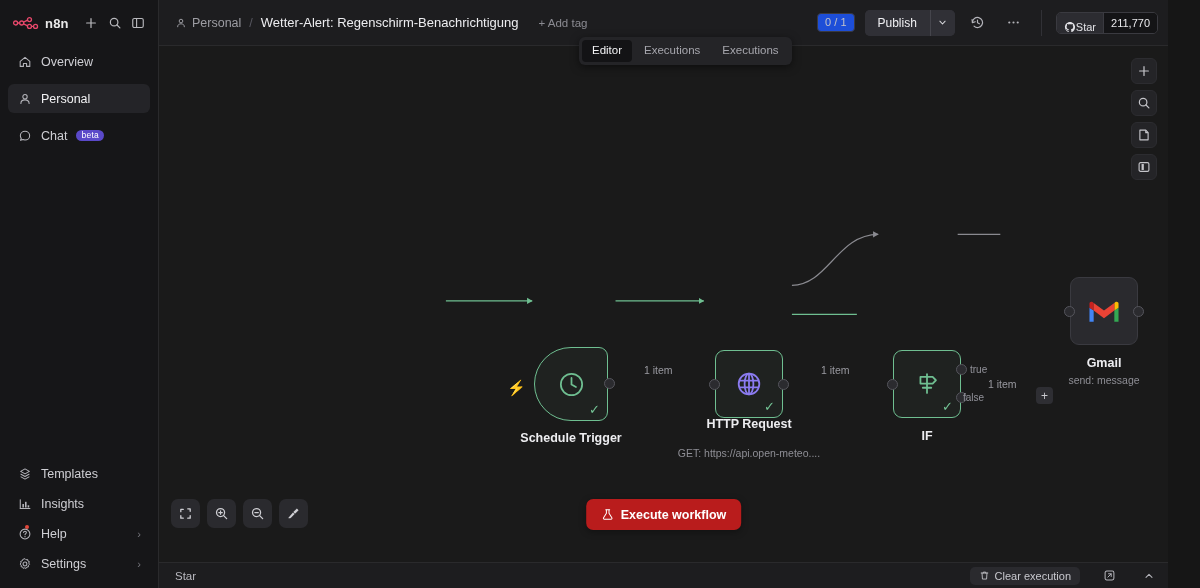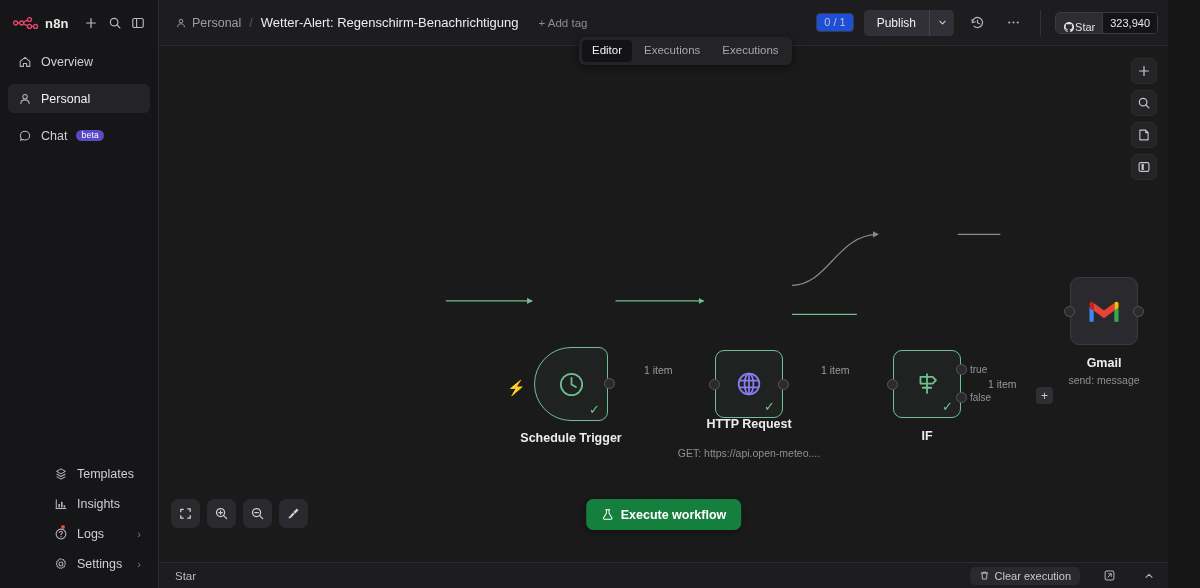--- a/index.html
+++ b/index.html
@@ -38,21 +38,21 @@
     gap: 9px; padding: 0 9px; font-size: 12.5px; color: #cfcfd4; cursor: pointer;
     position: relative;
   }
   .nav-item.active { background: #242428; color: #f1f1f3; }
   .nav-ico { width: 15px; height: 15px; display:flex; align-items:center; justify-content:center; color:#b5b5bb; flex: 0 0 15px;}
   .badge-beta {
     background: #5a49c9; color: #fff; font-size: 8.5px; font-weight: 400;
     border-radius: 8px; padding: 1.5px 5px; line-height: 1; letter-spacing: .3px;
   }
   .sb-spacer { flex: 1 1 auto; }
-  .sb-bottom { padding: 0 8px 10px 8px; display: flex; flex-direction: column; gap: 1px; margin-left: 36px; }
+  .sb-bottom { padding: 0 8px 10px 8px; display: flex; flex-direction: column; gap: 1px; }
   .chev { margin-left: auto; color: #76767c; font-size: 11px; }
   .dot-alert {
     position: absolute; width: 4px; height: 4px; border-radius: 50%;
     background: #e2483c; left: 17px; top: 6px;
   }
 
   
   .main { flex: 1 1 auto; position: relative; height: 588px; display: flex; flex-direction: column; }
 
   .topbar {
@@ -122,21 +122,21 @@
   .btools {
     position: absolute; left: 12px; bottom: 34px; display: flex; gap: 7px; z-index: 5;
   }
   .btool {
     width: 29px; height: 29px; border-radius: 7px; background: #2a2a2e;
     display: flex; align-items: center; justify-content: center; color: #cfcfd4; cursor: pointer;
   }
 
   .exec-btn {
     position: absolute; left: 50%; transform: translateX(-50%); bottom: 32px;
-    background: #15803d; color: #fff; border-radius: 7px; height: 31px;
+    background: #b91c1c; color: #fff; border-radius: 7px; height: 31px;
     display: flex; align-items: center; gap: 7px; padding: 0 15px;
     font-size: 12.5px; font-weight: 600; cursor: pointer; z-index: 5;
     box-shadow: 0 2px 7px rgba(0,0,0,.35);
   }
 
   
   .node { position: absolute; }
   .node-box {
     width: 68px; height: 68px; border-radius: 9px;
     background: #26262a; display: flex; align-items: center; justify-content: center;
@@ -284,21 +284,21 @@
       </div>
       <div class="nav-item">
         <span class="dot-alert"></span>
         <span class="nav-ico">
           <svg width="14" height="14" viewBox="0 0 16 16">
             <circle cx="8" cy="8" r="5.6" fill="none" stroke="currentColor" stroke-width="1.2"></circle>
             <path d="M6.4 6.3 C6.4 5.3 7.1 4.8 8 4.8 C8.9 4.8 9.6 5.4 9.6 6.3 C9.6 7.5 8 7.5 8 8.9" fill="none" stroke="currentColor" stroke-width="1.15" stroke-linecap="round"></path>
             <circle cx="8" cy="11" r=".75" fill="currentColor"></circle>
           </svg>
         </span>
-        <span>Logs</span>
+        <span>Help</span>
         <span class="chev">›</span>
       </div>
       <div class="nav-item">
         <span class="nav-ico">
           <svg width="14" height="14" viewBox="0 0 16 16">
             <circle cx="8" cy="8" r="2.2" fill="none" stroke="currentColor" stroke-width="1.2"></circle>
             <path d="M8 1.9 L9.2 3.2 L11 2.8 L11.3 4.6 L13 5.3 L12.2 6.9 L13.2 8.4 L11.8 9.5 L11.9 11.3 L10.1 11.5 L9.2 13.1 L7.6 12.4 L6 13 L5.3 11.4 L3.5 11.1 L3.7 9.3 L2.4 8.1 L3.5 6.7 L3 5 L4.8 4.5 L5.4 2.8 Z" fill="none" stroke="currentColor" stroke-width="1.1" stroke-linejoin="round"></path>
           </svg>
         </span>
         <span>Settings</span>
@@ -348,21 +348,21 @@
           </svg>
         </span>
         <span class="divider-v"></span>
         <span class="gh">
           <span class="gh-left">
             <svg width="12" height="12" viewBox="0 0 16 16">
               <path fill="currentColor" d="M8 1.2C4.2 1.2 1.2 4.3 1.2 8.1c0 3 1.9 5.6 4.6 6.5.3.1.5-.1.5-.3v-1.2c-1.9.4-2.3-.9-2.3-.9-.3-.8-.8-1-.8-1-.6-.4 0-.4 0-.4.7 0 1 .7 1 .7.6 1 1.6.7 2 .6 0-.5.2-.8.4-1-1.5-.2-3.1-.8-3.1-3.4 0-.8.3-1.4.7-1.9-.1-.2-.3-.9.1-1.9 0 0 .6-.2 1.9.7.5-.2 1.1-.2 1.7-.2.6 0 1.2.1 1.7.2 1.3-.9 1.9-.7 1.9-.7.4 1 .1 1.7.1 1.9.4.5.7 1.1.7 1.9 0 2.6-1.6 3.2-3.1 3.4.2.2.5.6.5 1.3v2c0 .2.1.4.5.3 2.7-.9 4.6-3.5 4.6-6.5 0-3.8-3-6.9-6.8-6.9z"></path>
             </svg>
             <span>Star</span>
           </span>
-          <span class="gh-right">323,940</span>
+          <span class="gh-right">211,770</span>
         </span>
       </div>
     </div>
 
     <div class="tabs">
       <div class="tab active">Editor</div>
       <div class="tab">Executions</div>
       <div class="tab">Executions</div>
     </div>
 
@@ -424,21 +424,21 @@
             <path d="M16 5.5 V25.5" stroke="#6fbf91" stroke-width="1.9" stroke-linecap="round"></path>
             <path d="M11.5 20 H20.5" stroke="#6fbf91" stroke-width="1.9" stroke-linecap="round"></path>
           </svg>
           <span class="check-ok">✓</span>
         </div>
         <div class="node-label" style="top:79px;">IF</div>
         <span class="port" style="left:-6px; top:29px;"></span>
         <span class="port" style="left:63px; top:14px;"></span>
         <span class="port" style="left:63px; top:42px;"></span>
         <span class="port-tag" style="left:77px; top:14px;">true</span>
-        <span class="port-tag" style="left:77px; top:42px;">false</span>
+        <span class="port-tag" style="left:70px; top:42px;">false</span>
       </div>
 
       <div class="node" style="left:911px; top:231px;">
         <div class="node-box plain">
           <svg width="34" height="26" viewBox="0 0 44 34">
             <path d="M3 31 V9.5 L22 22 L41 9.5 V31 H36 V16.5 L22 26 L8 16.5 V31 Z" fill="#ffffff" opacity="0"></path>
             <path d="M3 31 H8.5 V16.5 L3 12.6 Z" fill="#4285f4"></path>
             <path d="M35.5 31 H41 V12.6 L35.5 16.5 Z" fill="#34a853"></path>
             <path d="M3 12.6 V7.2 C3 5.2 5.4 4.1 7 5.3 L8.5 6.4 V16.5 Z" fill="#c5221f"></path>
             <path d="M41 12.6 V7.2 C41 5.2 38.6 4.1 37 5.3 L35.5 6.4 V16.5 Z" fill="#fbbc04"></path>

